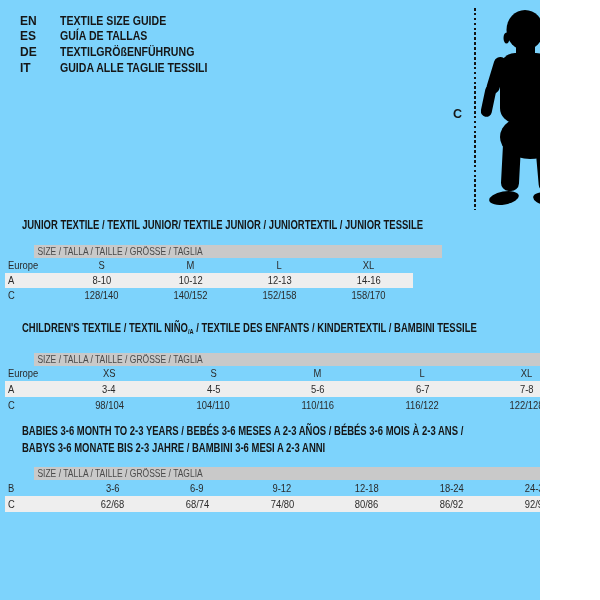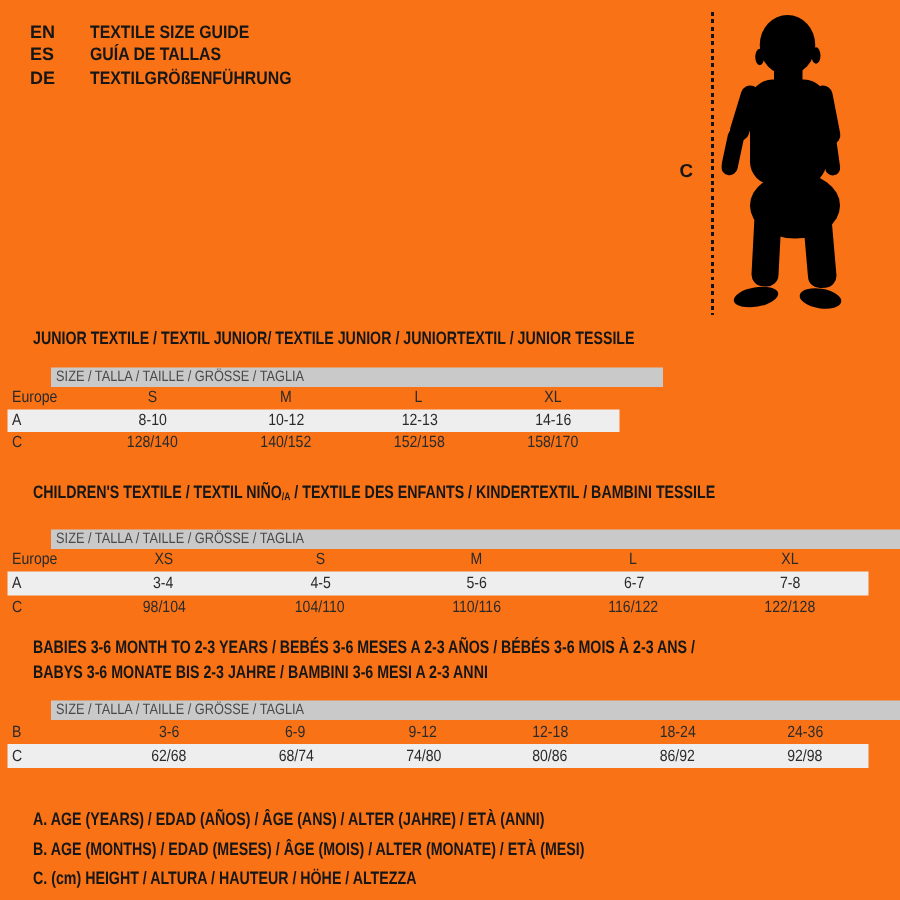--- a/index.html
+++ b/index.html
@@ -1,16 +1,16 @@
 <!DOCTYPE html>
 <html><head>
 <meta charset="utf-8">
 <style>
   html,body{margin:0;padding:0;background:#fff;}
-  .canvas{position:relative;width:600px;height:600px;background:#f97316;overflow:hidden;
+  .canvas{position:relative;width:540px;height:600px;background:#7dd3fc;overflow:hidden;
           font-family:"Liberation Sans",sans-serif;color:#161616;}
 
   
   .langs{position:absolute;left:20px;top:13px;}
   .lang-row{display:flex;height:15.6px;align-items:center;}
   .lang-code{width:40px;font-weight:700;font-size:12px;}
   .lang-label{font-weight:700;font-size:12px;display:inline-block;white-space:nowrap;
               transform:scaleX(0.88);transform-origin:0 50%;}
 
   
@@ -52,20 +52,24 @@
       <span class="lang-code">EN</span>
       <span class="lang-label">TEXTILE SIZE GUIDE</span>
     </div>
     <div class="lang-row">
       <span class="lang-code">ES</span>
       <span class="lang-label">GUÍA DE TALLAS</span>
     </div>
     <div class="lang-row">
       <span class="lang-code">DE</span>
       <span class="lang-label">TEXTILGRÖßENFÜHRUNG</span>
+    </div>
+    <div class="lang-row">
+      <span class="lang-code">IT</span>
+      <span class="lang-label">GUIDA ALLE TAGLIE TESSILI</span>
     </div>
   </div>
 
   <div class="dash-line"></div>
   <div class="fig-c">C</div>
   <svg class="baby" viewBox="0 0 86 200" xmlns="http://www.w3.org/2000/svg">
     <g fill="#000000">
       <ellipse cx="44" cy="21" rx="18.5" ry="20"></ellipse>
       <ellipse cx="25.5" cy="29" rx="3" ry="5.5"></ellipse>
       <ellipse cx="63" cy="28" rx="3" ry="5.5"></ellipse>
@@ -161,19 +165,14 @@
       <div class="cell lbl"><span>C</span></div>
       <div class="cell"><span>62/68</span></div>
       <div class="cell"><span>68/74</span></div>
       <div class="cell"><span>74/80</span></div>
       <div class="cell"><span>80/86</span></div>
       <div class="cell"><span>86/92</span></div>
       <div class="cell"><span>92/98</span></div>
     </div>
   </div>
 
-  <div class="footnotes">
-    <div class="fn">A. AGE (YEARS) / EDAD (AÑOS) / ÂGE (ANS) / ALTER (JAHRE) / ETÀ (ANNI)</div>
-    <div class="fn">B. AGE (MONTHS) / EDAD (MESES) / ÂGE (MOIS) / ALTER (MONATE) / ETÀ (MESI)</div>
-    <div class="fn">C. (cm) HEIGHT / ALTURA / HAUTEUR / HÖHE / ALTEZZA</div>
-  </div>
 
 </div>
 
 </body></html>

